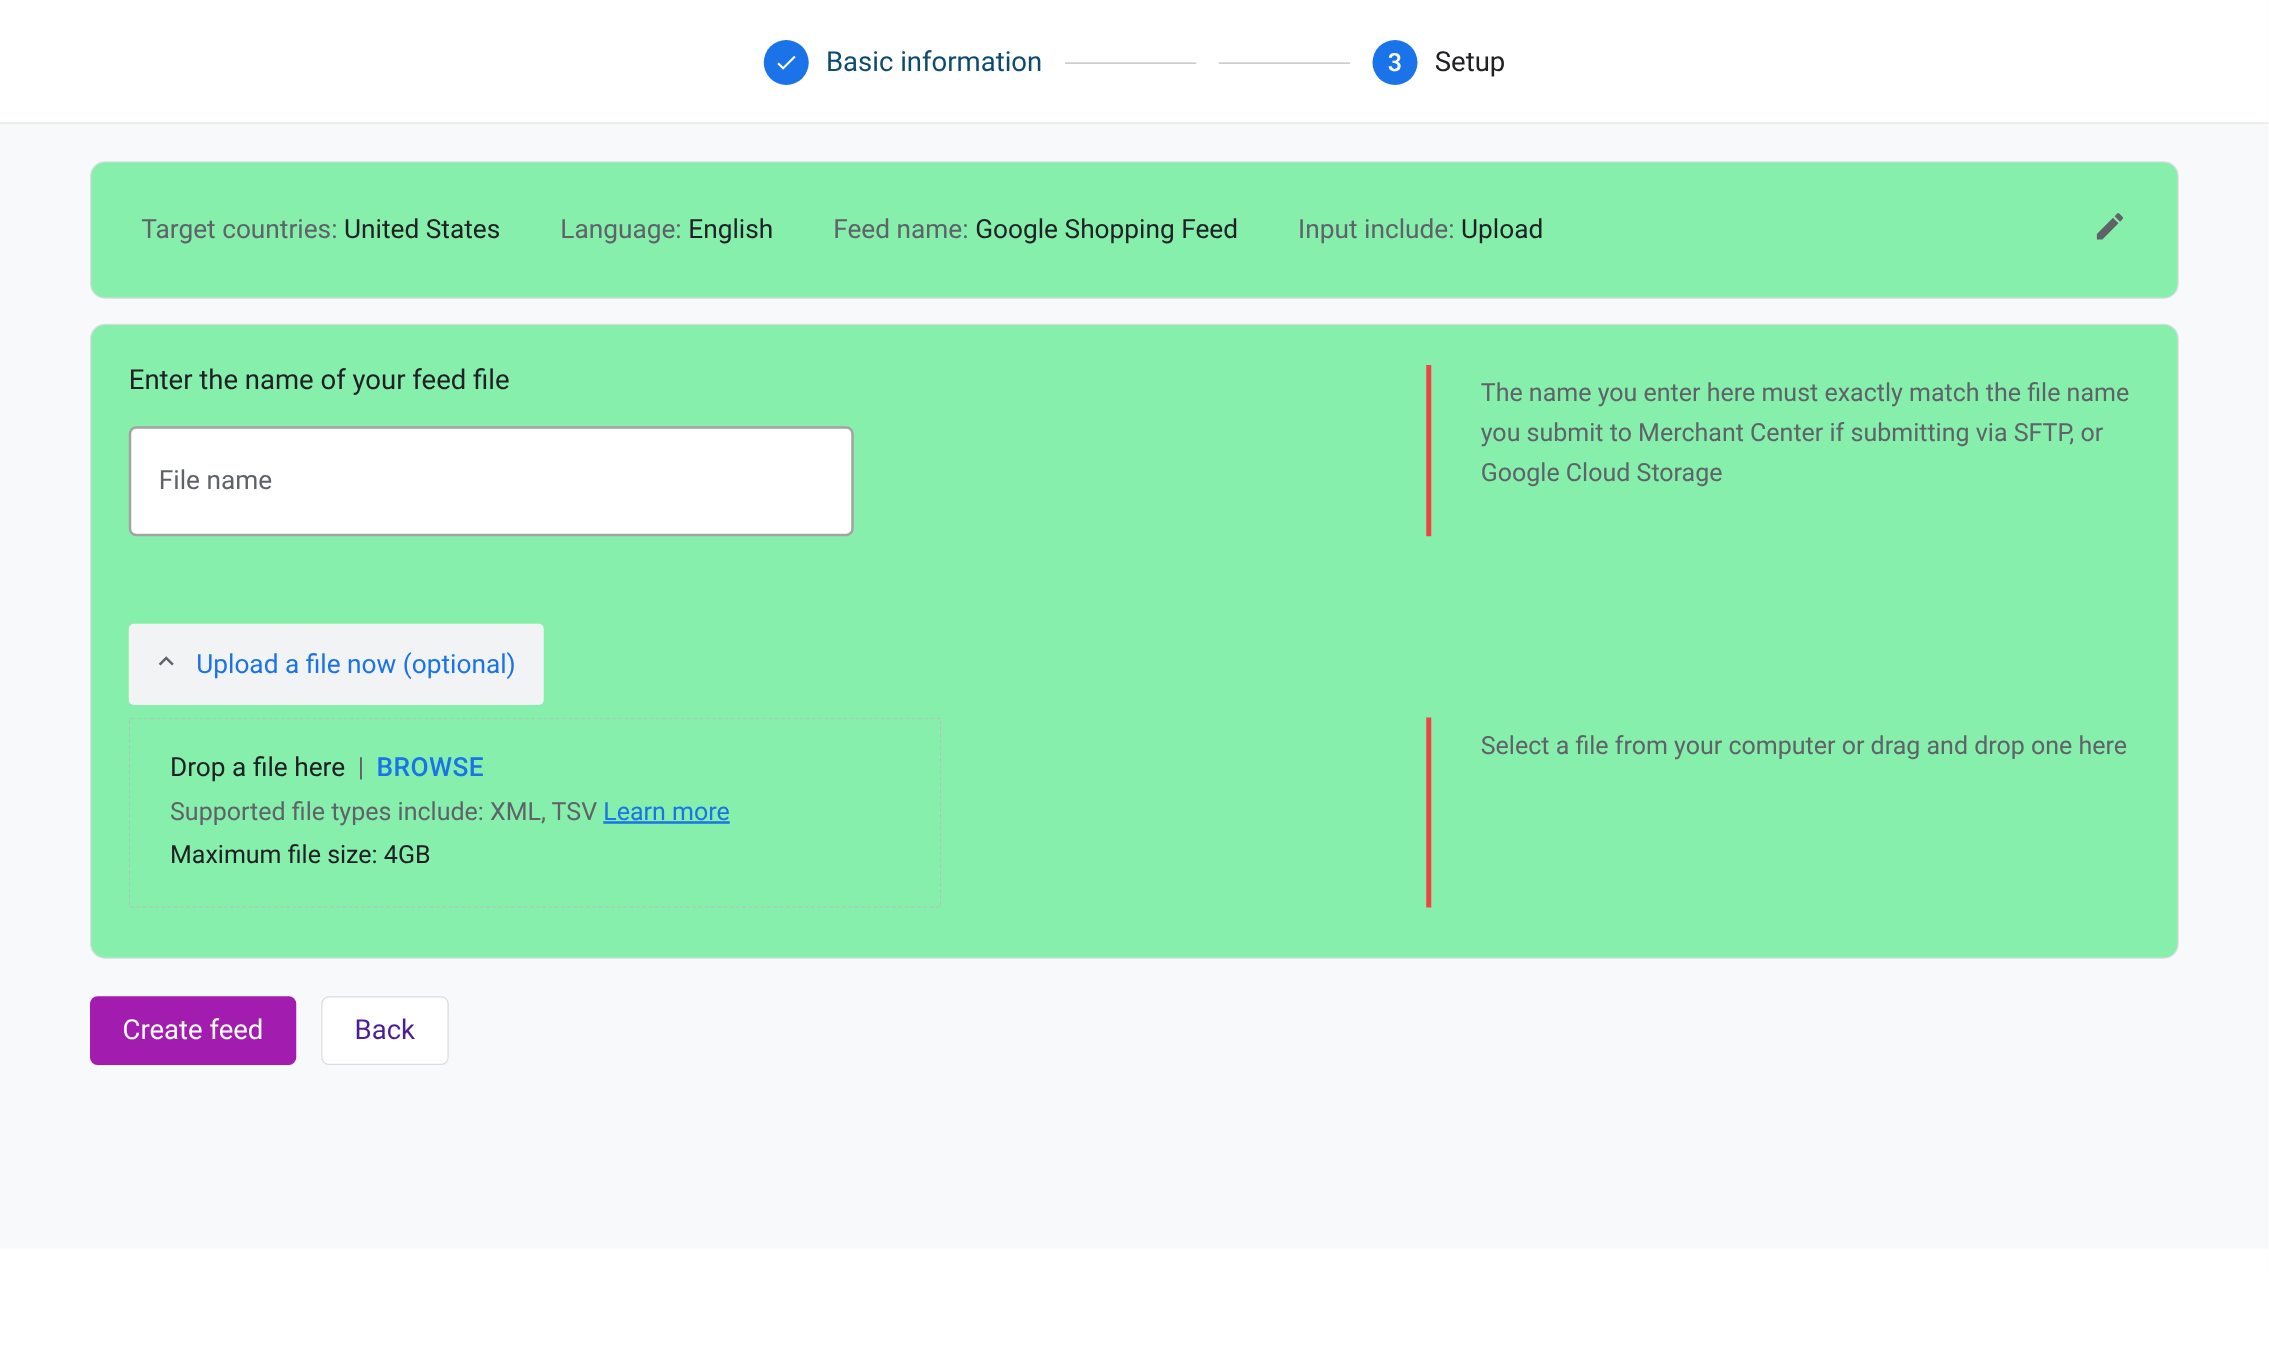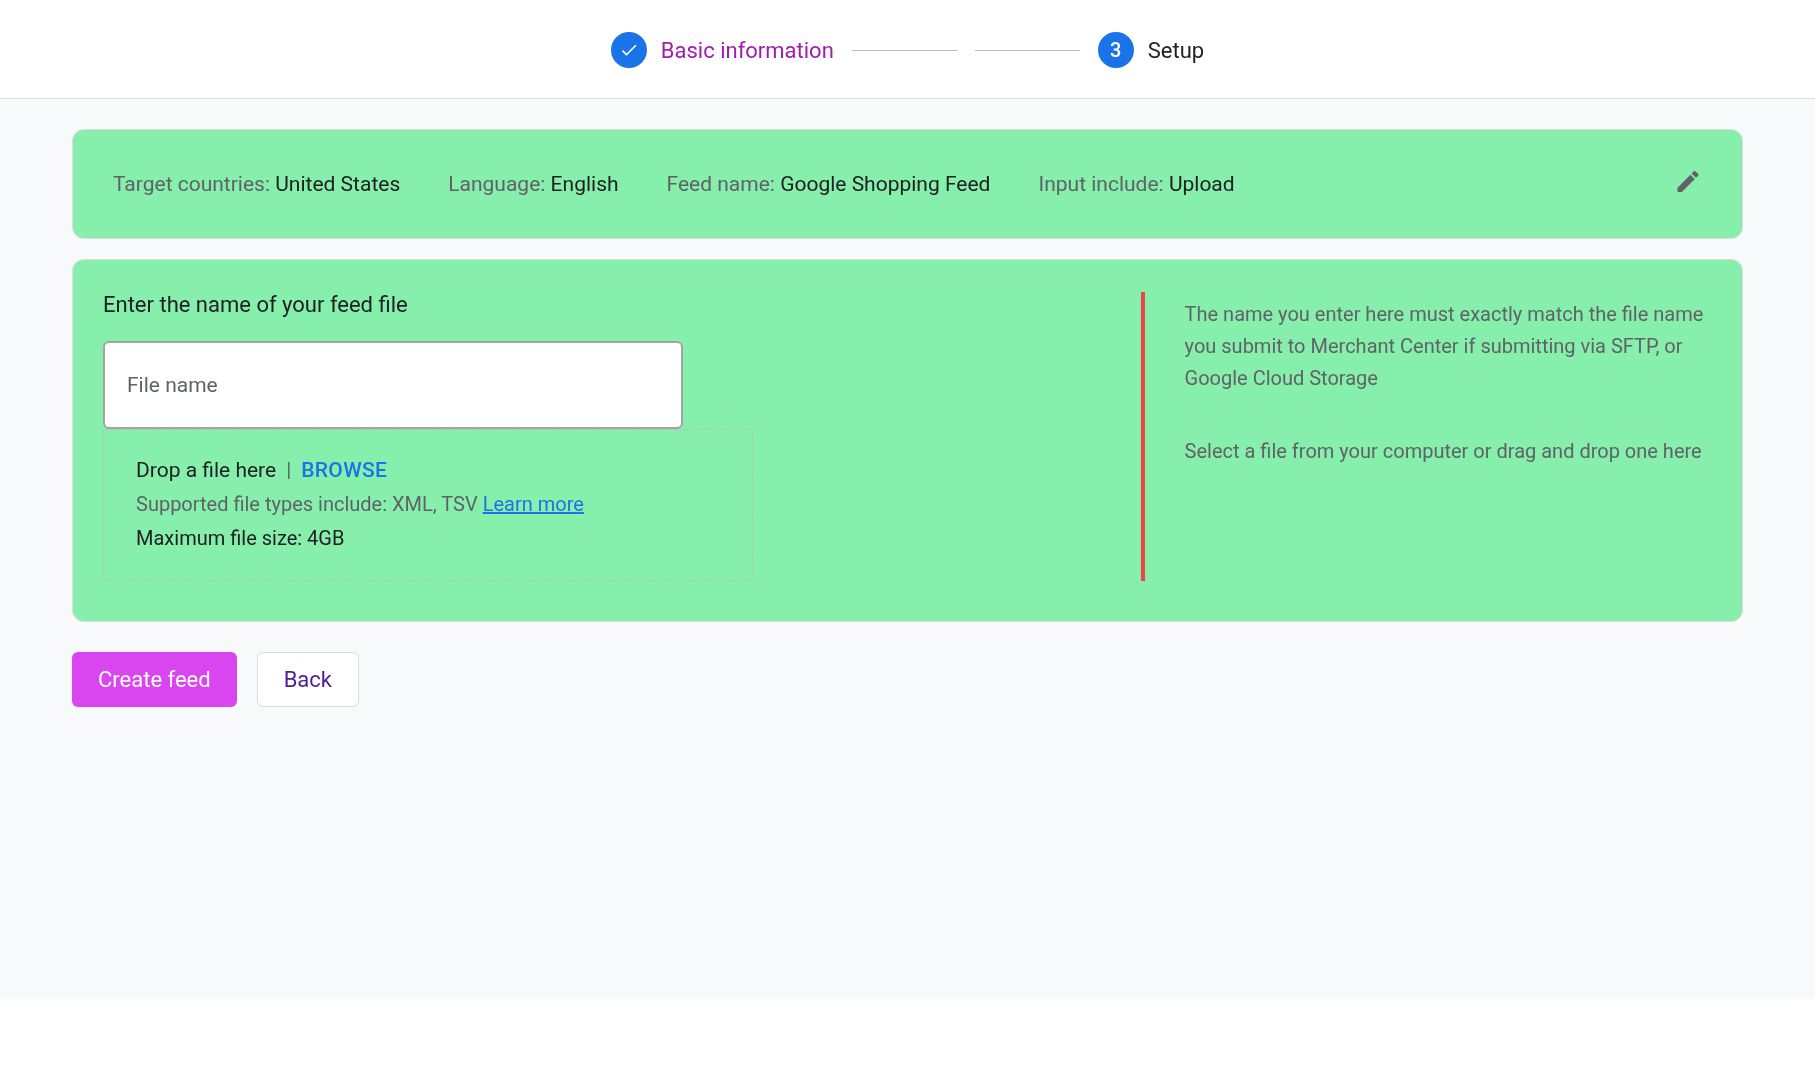--- a/index.html
+++ b/index.html
@@ -29,21 +29,21 @@
     background: #1a73e8;
     color: #fff;
     display: flex;
     align-items: center;
     justify-content: center;
     font-size: 20px;
     font-weight: 500;
   }
   .step-circle svg { width: 20px; height: 20px; fill: #fff; }
   .step-label { font-size: 22px; color: #202124; }
-  .step-label.muted { color: #a21caf; }
+  .step-label.muted { color: #0c4a6e; }
   .step-connector {
     width: 105px;
     height: 1px;
     background: #bdbdbd;
   }
   .content-area {
     background: #f8f9fa;
     padding: 30px 72px 40px;
     min-height: 900px;
   }
@@ -156,21 +156,21 @@
   }
   .btn {
     padding: 14px 26px;
     font-size: 22px;
     border-radius: 6px;
     cursor: pointer;
     font-family: inherit;
     border: none;
   }
   .btn-primary {
-    background: #d946ef;
+    background: #a21caf;
     color: #fff;
   }
   .btn-secondary {
     background: #fff;
     color: #4c1d95;
     border: 1px solid #dadce0;
   }
 </style>
 </head>
 <body>
@@ -217,20 +217,28 @@
   <div class="card main-card">
 
     <div class="row">
       <div class="left-col">
         <div class="section-title">Enter the name of your feed file</div>
         <input type="text" class="text-input" placeholder="File name" style="">
       </div>
       <div class="right-col r1">The name you enter here must exactly match the file name you submit to Merchant Center if submitting via SFTP, or Google Cloud Storage</div>
     </div>
 
+    <div class="accordion-header">
+      <span>
+        <svg viewBox="0 0 24 24">
+            <path d="M7.41 15.41 12 10.83l4.59 4.58L18 14l-6-6-6 6z"></path>
+          </svg>
+      </span>
+      <span class="accordion-title">Upload a file now (optional)</span>
+    </div>
 
     <div class="row row2">
       <div class="left-col">
         <div class="dropzone">
           <div class="drop-line1">
             <span>Drop a file here</span>
             <span class="drop-sep">|</span>
             <span class="browse-link">BROWSE</span>
           </div>
           <div class="drop-line2">

